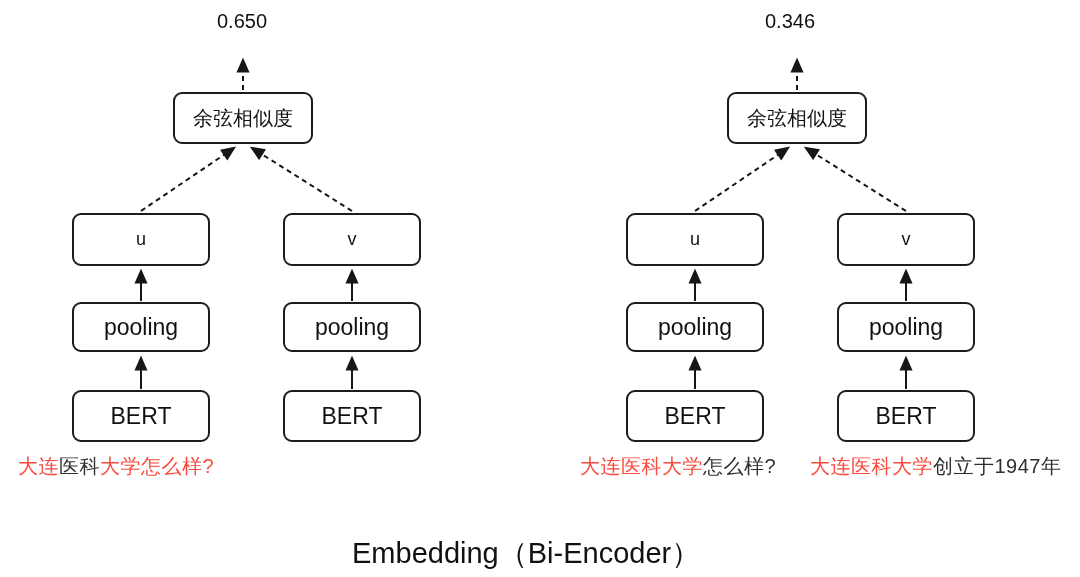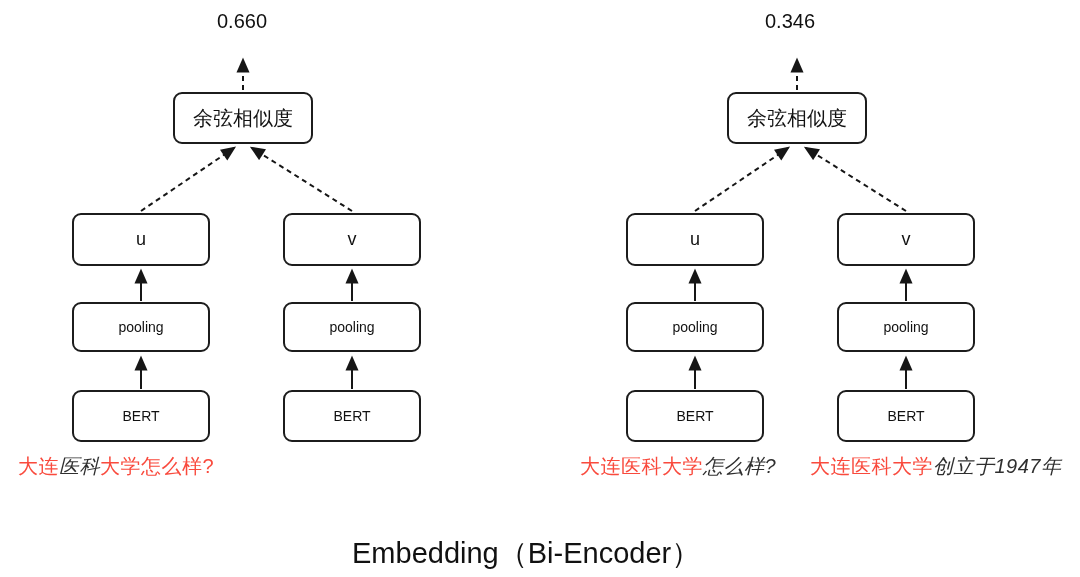--- a/index.html
+++ b/index.html
@@ -14,41 +14,41 @@
   .arrows{position:absolute;left:0;top:0;}
   .arrows line{stroke:#161616;stroke-width:2;}
   .arrows line.dash{stroke-dasharray:5 4;}
   .box{
     position:absolute;
     box-sizing:border-box;
     border:2px solid #1c1c1c;
     border-radius:9px;
     background:#ffffff;
     display:flex;align-items:center;justify-content:center;
-    font-size:14px;
+    font-size:23px;
     color:#111111;
     z-index:2;
   }
   .score{
     position:absolute;
     width:160px;
     text-align:center;
     font-size:20px;
     color:#111111;
   }
   .sentence{
     position:absolute;
     top:453px;
     white-space:nowrap;
     font-size:20px;
     font-weight:500;
     letter-spacing:0.5px;
   }
   .sentence .seg-red{color:var(--red,#f94a3d);}
-  .sentence .seg-ink{color:var(--ink,#2f2f2f);font-style:italic;}
+  .sentence .seg-ink{color:var(--ink,#2f2f2f);}
   .caption{
     position:absolute;
     left:352px;top:534px;
     white-space:nowrap;
     font-size:29px;
     font-weight:500;
     color:#111111;
   }
 </style>
 </head>
@@ -73,21 +73,21 @@
 
     <line class="dash" x1="797" y1="90" x2="797" y2="60" marker-end="url(#arw)"></line>
     <line class="dash" x1="695" y1="211" x2="788" y2="148" marker-end="url(#arw)"></line>
     <line class="dash" x1="906" y1="211" x2="806" y2="148" marker-end="url(#arw)"></line>
     <line class="solid" x1="695" y1="301" x2="695" y2="271" marker-end="url(#arw)"></line>
     <line class="solid" x1="906" y1="301" x2="906" y2="271" marker-end="url(#arw)"></line>
     <line class="solid" x1="695" y1="389" x2="695" y2="358" marker-end="url(#arw)"></line>
     <line class="solid" x1="906" y1="389" x2="906" y2="358" marker-end="url(#arw)"></line>
   </svg>
 
-  <div class="score" style="left:162px;top:10px">0.660</div>
+  <div class="score" style="left:162px;top:10px">0.650</div>
 
   <div class="box" style="left:173px;top:92px;width:140px;height:52px;font-size:20px">
     <span>余弦相似度</span>
   </div>
 
   <div class="box" style="left:72px;top:213px;width:138px;height:53px;font-size:18px">
     <span>u</span>
   </div>
   <div class="box" style="left:283px;top:213px;width:138px;height:53px;font-size:18px">
     <span>v</span>

